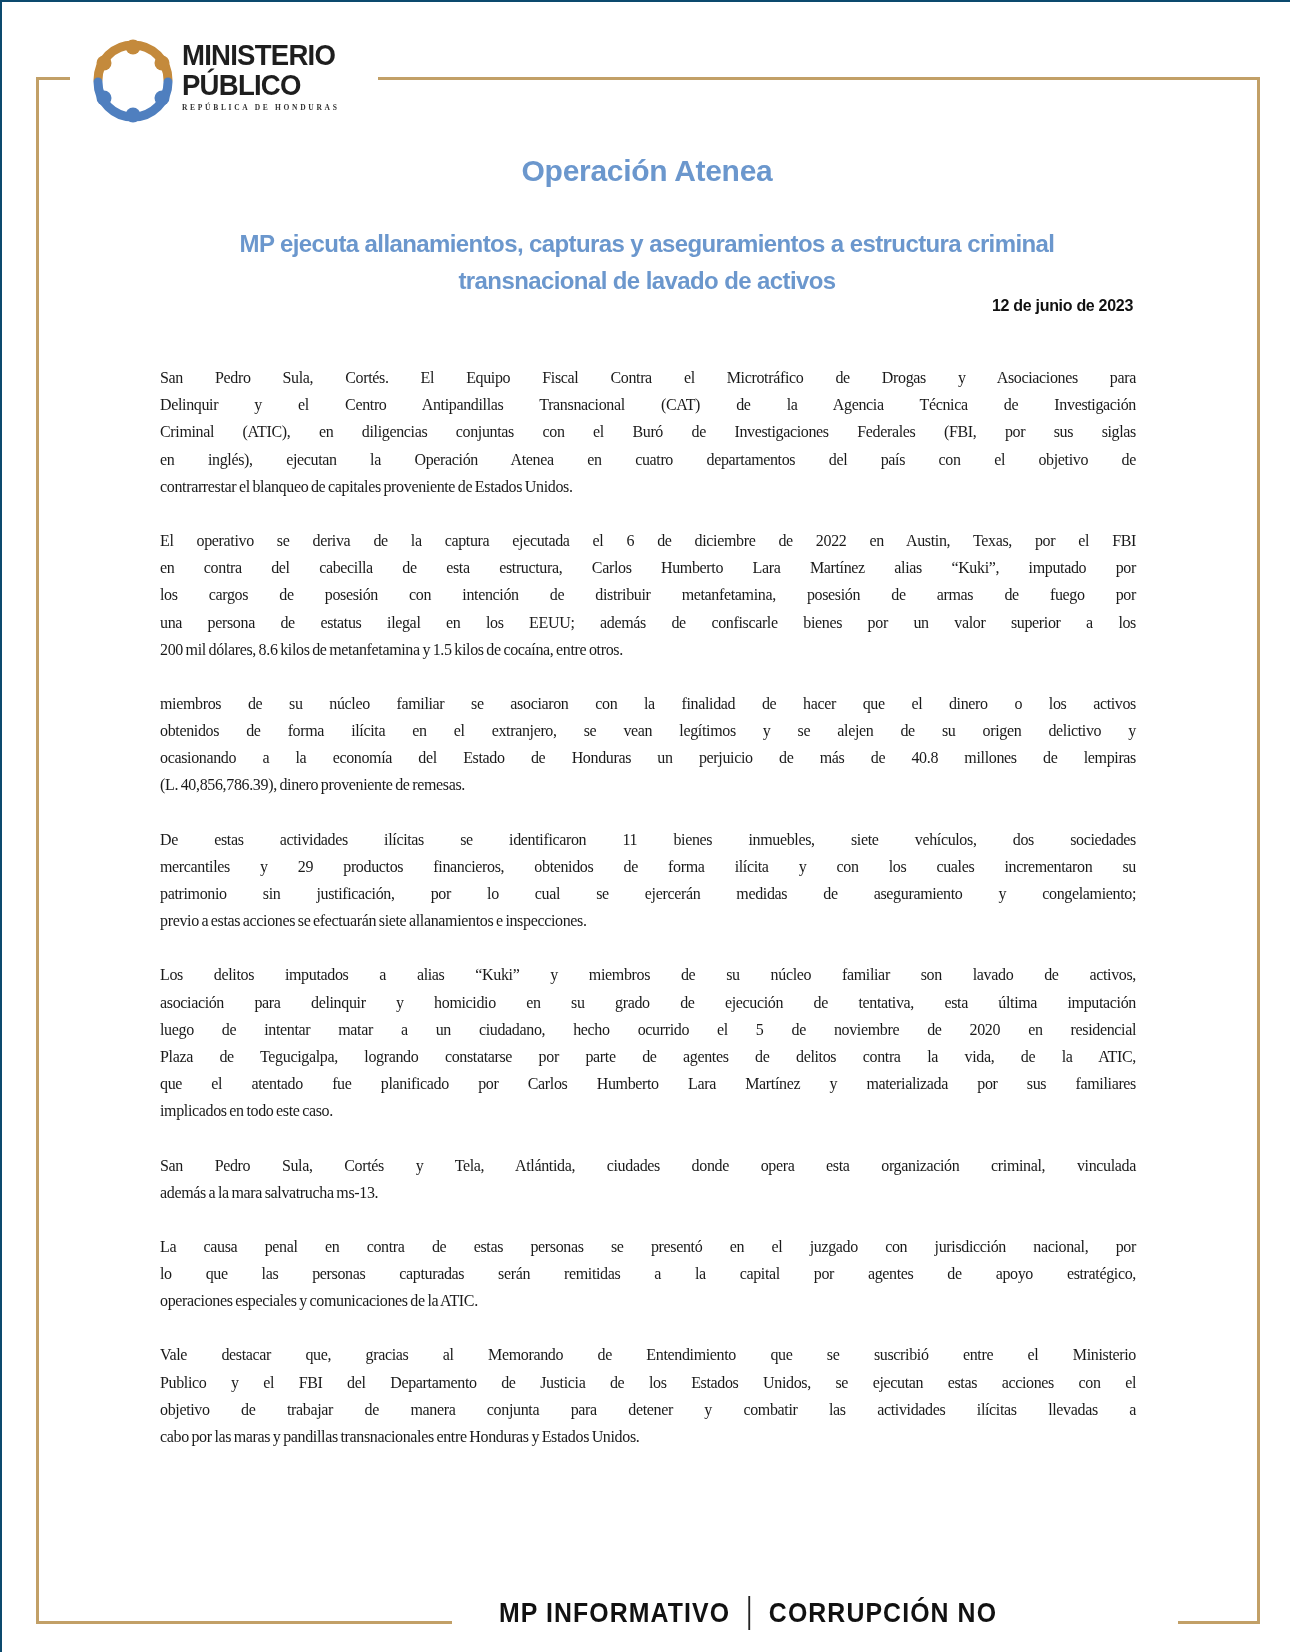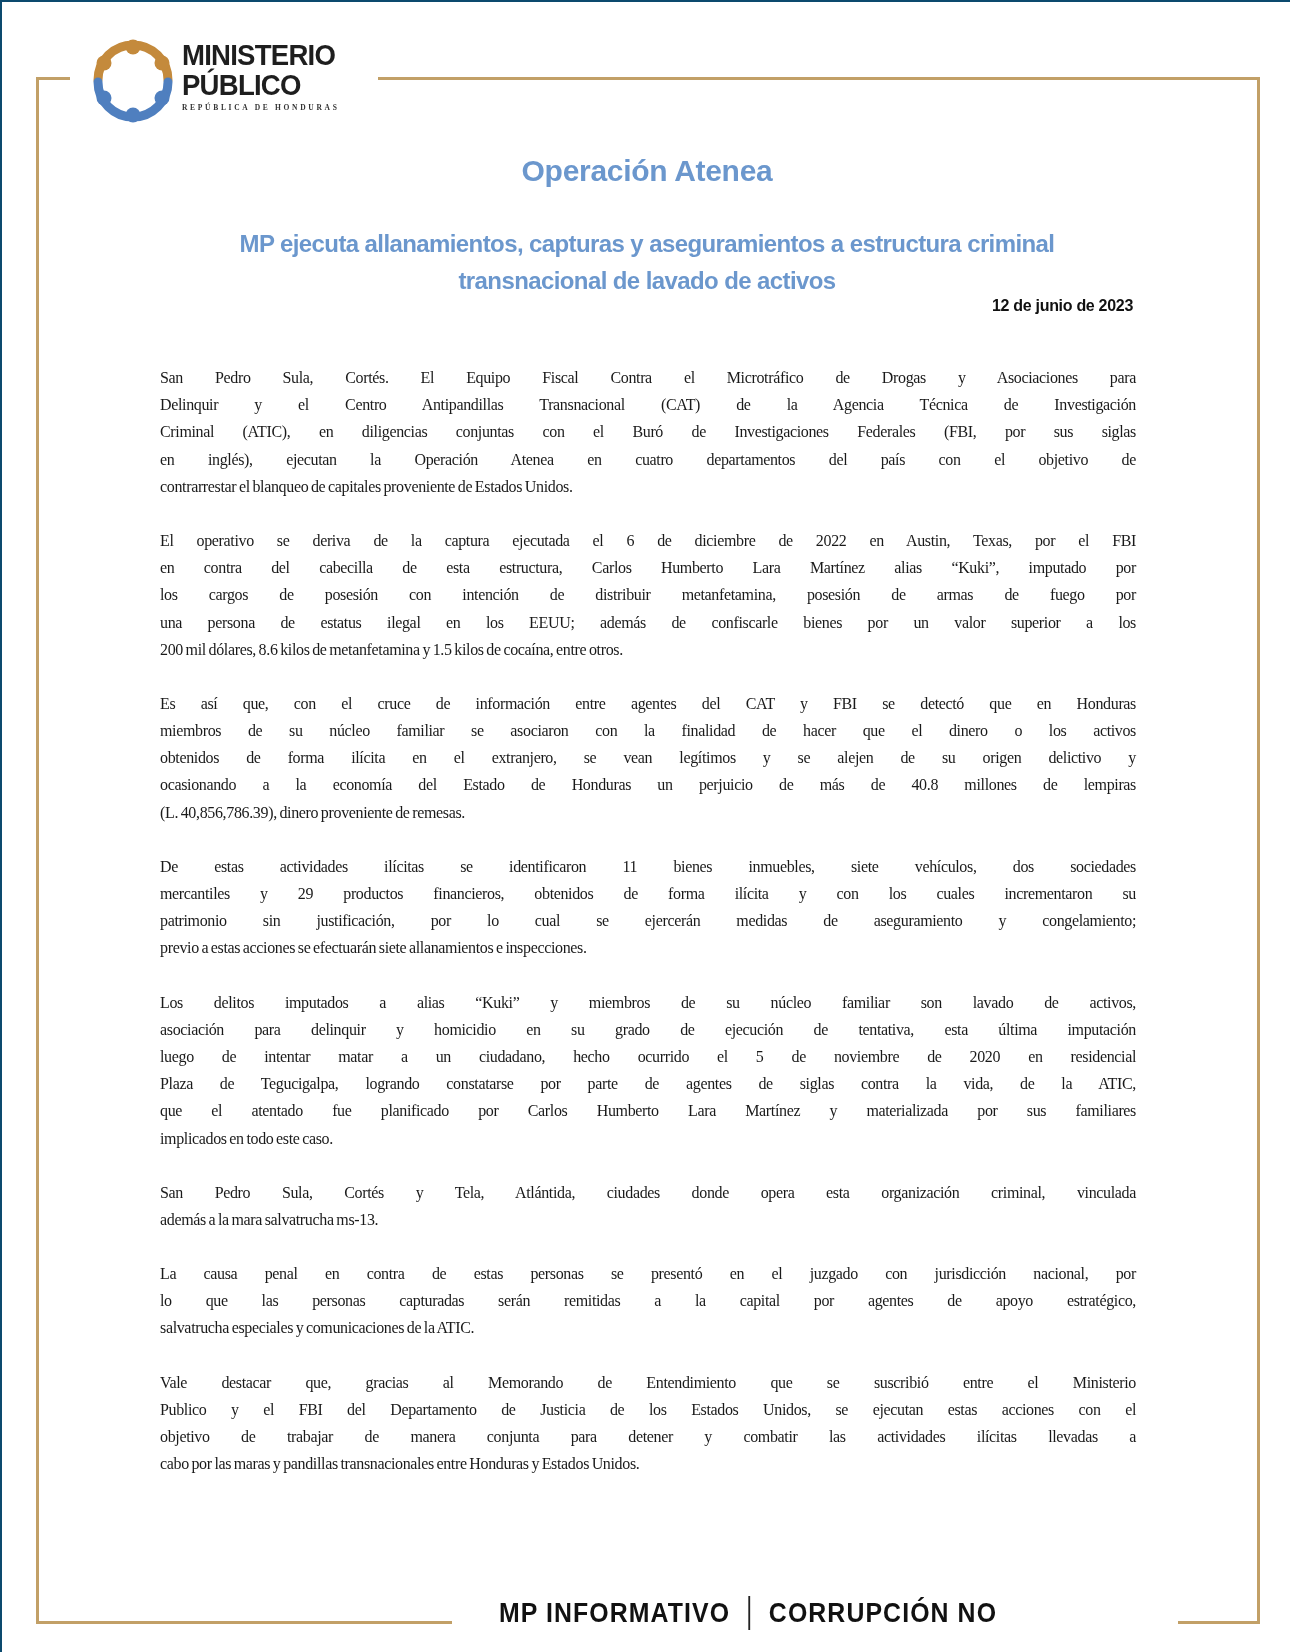--- a/index.html
+++ b/index.html
@@ -121,48 +121,47 @@
         <span class="line last" style="display: block; text-align-last: left;">contrarrestar el blanqueo de capitales proveniente de Estados Unidos.</span>
       </div>
       <div class="para">
         <span class="line" style="display: block; text-align-last: justify;">El operativo se deriva de la captura ejecutada el 6 de diciembre de 2022 en Austin, Texas, por el FBI</span>
         <span class="line" style="display: block; text-align-last: justify;">en contra del cabecilla de esta estructura, Carlos Humberto Lara Martínez alias “Kuki”, imputado por</span>
         <span class="line" style="display: block; text-align-last: justify;">los cargos de posesión con intención de distribuir metanfetamina, posesión de armas de fuego por</span>
         <span class="line" style="display: block; text-align-last: justify;">una persona de estatus ilegal en los EEUU; además de confiscarle bienes por un valor superior a los</span>
         <span class="line last" style="display: block; text-align-last: left;">200 mil dólares, 8.6 kilos de metanfetamina y 1.5 kilos de cocaína, entre otros.</span>
       </div>
       <div class="para">
-        <span class="line" style="display: block; text-align-last: justify;">Es así que, con el cruce de información entre agentes del CAT y FBI se detectó que en Honduras</span>
         <span class="line" style="display: block; text-align-last: justify;">miembros de su núcleo familiar se asociaron con la finalidad de hacer que el dinero o los activos</span>
         <span class="line" style="display: block; text-align-last: justify;">obtenidos de forma ilícita en el extranjero, se vean legítimos y se alejen de su origen delictivo y</span>
         <span class="line" style="display: block; text-align-last: justify;">ocasionando a la economía del Estado de Honduras un perjuicio de más de 40.8 millones de lempiras</span>
         <span class="line last" style="display: block; text-align-last: left;">(L. 40,856,786.39), dinero proveniente de remesas.</span>
       </div>
       <div class="para">
         <span class="line" style="display: block; text-align-last: justify;">De estas actividades ilícitas se identificaron 11 bienes inmuebles, siete vehículos, dos sociedades</span>
         <span class="line" style="display: block; text-align-last: justify;">mercantiles y 29 productos financieros, obtenidos de forma ilícita y con los cuales incrementaron su</span>
         <span class="line" style="display: block; text-align-last: justify;">patrimonio sin justificación, por lo cual se ejercerán medidas de aseguramiento y congelamiento;</span>
         <span class="line last" style="display: block; text-align-last: left;">previo a estas acciones se efectuarán siete allanamientos e inspecciones.</span>
       </div>
       <div class="para">
         <span class="line" style="display: block; text-align-last: justify;">Los delitos imputados a alias “Kuki” y miembros de su núcleo familiar son lavado de activos,</span>
         <span class="line" style="display: block; text-align-last: justify;">asociación para delinquir y homicidio en su grado de ejecución de tentativa, esta última imputación</span>
         <span class="line" style="display: block; text-align-last: justify;">luego de intentar matar a un ciudadano, hecho ocurrido el 5 de noviembre de 2020 en residencial</span>
-        <span class="line" style="display: block; text-align-last: justify;">Plaza de Tegucigalpa, logrando constatarse por parte de agentes de siglas contra la vida, de la ATIC,</span>
+        <span class="line" style="display: block; text-align-last: justify;">Plaza de Tegucigalpa, logrando constatarse por parte de agentes de delitos contra la vida, de la ATIC,</span>
         <span class="line" style="display: block; text-align-last: justify;">que el atentado fue planificado por Carlos Humberto Lara Martínez y materializada por sus familiares</span>
         <span class="line last" style="display: block; text-align-last: left;">implicados en todo este caso.</span>
       </div>
       <div class="para">
         <span class="line" style="display: block; text-align-last: justify;">San Pedro Sula, Cortés y Tela, Atlántida, ciudades donde opera esta organización criminal, vinculada</span>
         <span class="line last" style="display: block; text-align-last: left;">además a la mara salvatrucha ms-13.</span>
       </div>
       <div class="para">
         <span class="line" style="display: block; text-align-last: justify;">La causa penal en contra de estas personas se presentó en el juzgado con jurisdicción nacional, por</span>
         <span class="line" style="display: block; text-align-last: justify;">lo que las personas capturadas serán remitidas a la capital por agentes de apoyo estratégico,</span>
-        <span class="line last" style="display: block; text-align-last: left;">salvatrucha especiales y comunicaciones de la ATIC.</span>
+        <span class="line last" style="display: block; text-align-last: left;">operaciones especiales y comunicaciones de la ATIC.</span>
       </div>
       <div class="para">
         <span class="line" style="display: block; text-align-last: justify;">Vale destacar que, gracias al Memorando de Entendimiento que se suscribió entre el Ministerio</span>
         <span class="line" style="display: block; text-align-last: justify;">Publico y el FBI del Departamento de Justicia de los Estados Unidos, se ejecutan estas acciones con el</span>
         <span class="line" style="display: block; text-align-last: justify;">objetivo de trabajar de manera conjunta para detener y combatir las actividades ilícitas llevadas a</span>
         <span class="line last" style="display: block; text-align-last: left;">cabo por las maras y pandillas transnacionales entre Honduras y Estados Unidos.</span>
       </div>
     </div>
 
   <div class="footer">

